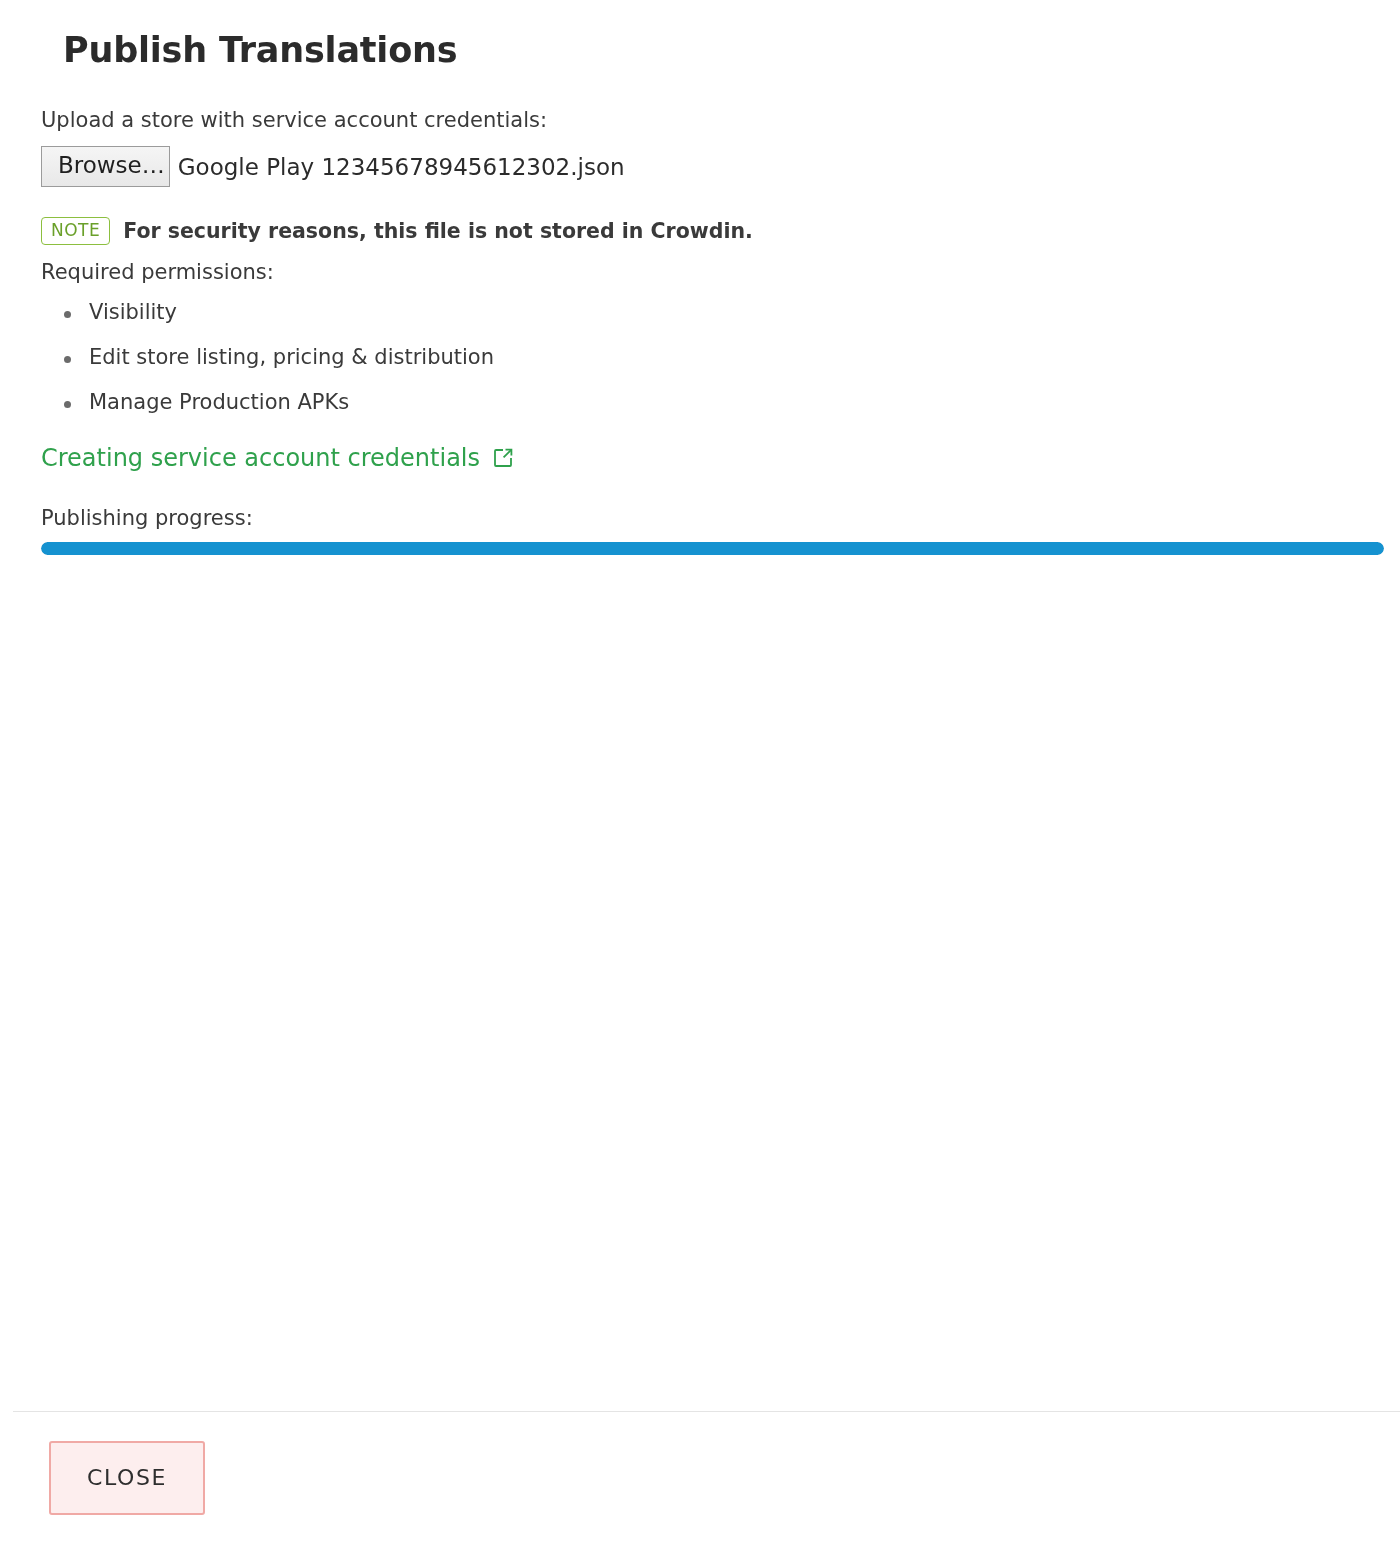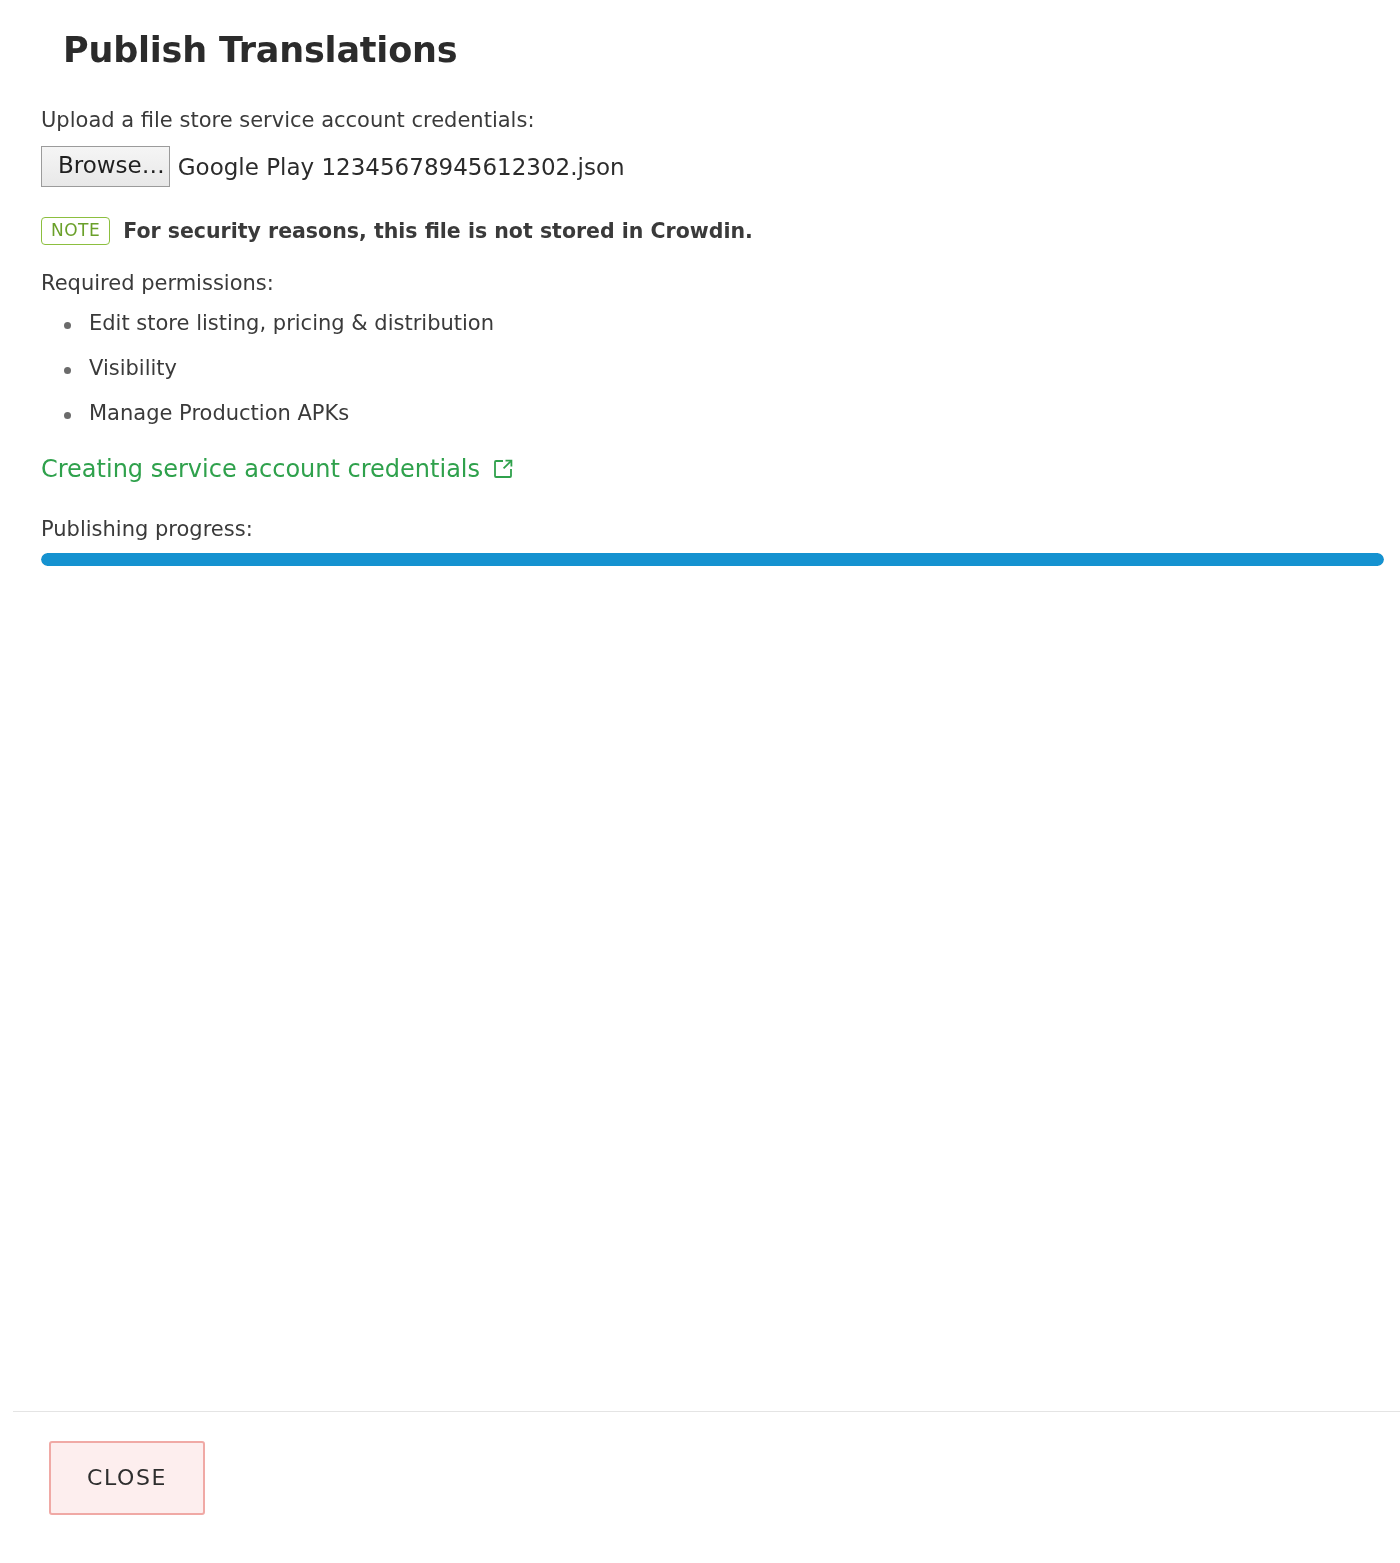--- a/index.html
+++ b/index.html
@@ -59,21 +59,21 @@
   }
   .file-name {
     font-size: 23px;
     color: #2b2b2b;
     margin-left: 8px;
     white-space: nowrap;
   }
   .note-row {
     display: flex;
     align-items: center;
-    margin-bottom: 26px;
+    margin-bottom: 15px;
   }
   .note-badge {
     border: 1px solid #8cbf3f;
     color: #6aa02a;
     font-size: 17px;
     letter-spacing: 0.5px;
     padding: 4px 9px 5px 9px;
     border-radius: 4px;
     line-height: 1;
   }
@@ -159,37 +159,37 @@
 </style>
 </head>
 <body>
 
 <div class="dialog">
 
   <div class="dialog-body">
 
     <h1 class="title">Publish Translations</h1>
 
-    <p class="field-label">Upload a file store service account credentials:</p>
+    <p class="field-label">Upload a store with service account credentials:</p>
 
     <div class="file-row">
       <button class="browse-btn">Browse…</button>
       <span class="file-name">Google Play 12345678945612302.json</span>
     </div>
 
     <div class="note-row">
       <span class="note-badge">NOTE</span>
       <span class="note-text">For security reasons, this file is not stored in Crowdin.</span>
     </div>
 
     <p class="perm-label">Required permissions:</p>
 
     <ul class="perm-list">
+      <li>Visibility</li>
       <li>Edit store listing, pricing &amp; distribution</li>
-      <li>Visibility</li>
       <li>Manage Production APKs</li>
     </ul>
 
     <a class="doc-link" href="#">
       <span>Creating service account credentials</span>
       <span>
         <svg width="22" height="22" viewBox="0 0 22 22" fill="none" stroke="#2fa14c" stroke-width="1.8">
           <path d="M11 3 H4 a1 1 0 0 0 -1 1 V18 a1 1 0 0 0 1 1 H18 a1 1 0 0 0 1 -1 V11"></path>
           <path d="M13.5 2.6 H19.4 V8.5"></path>
           <path d="M19.2 2.8 L11.6 10.4"></path>

